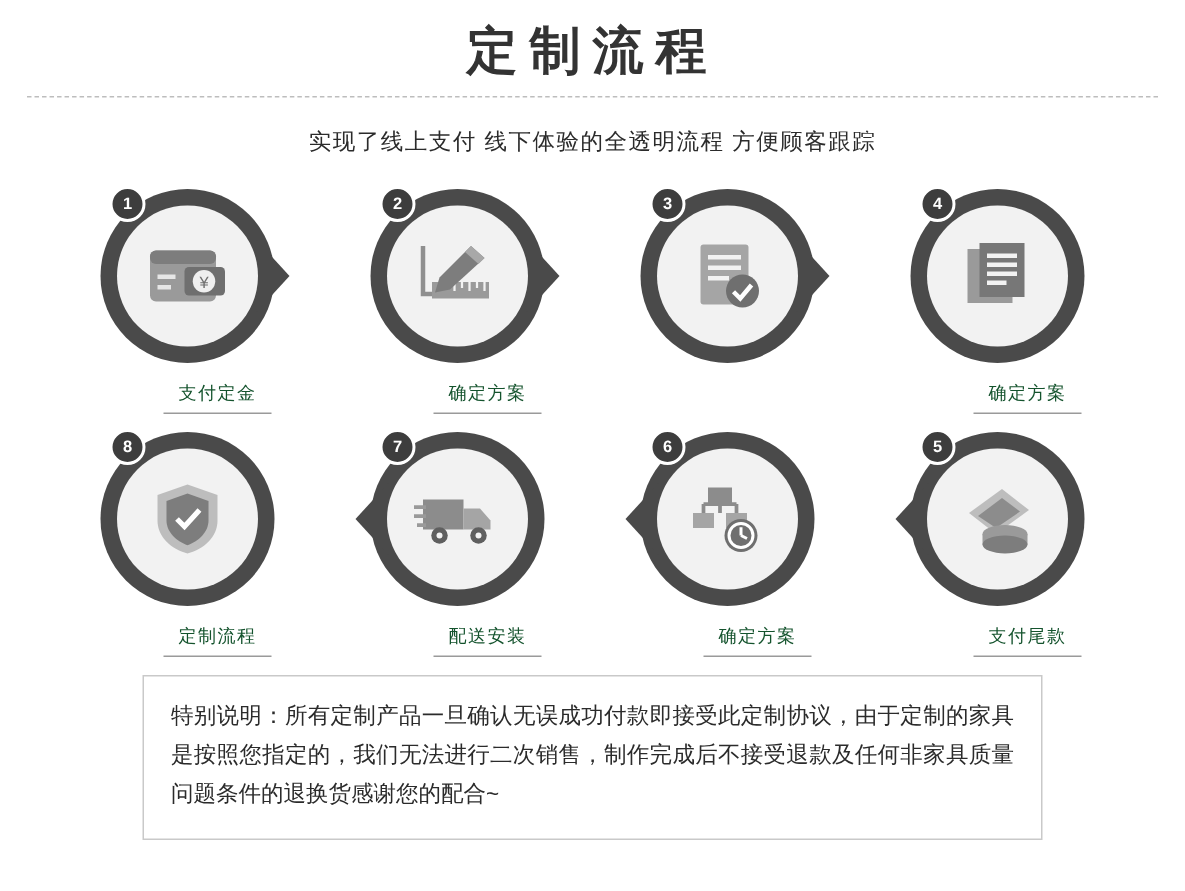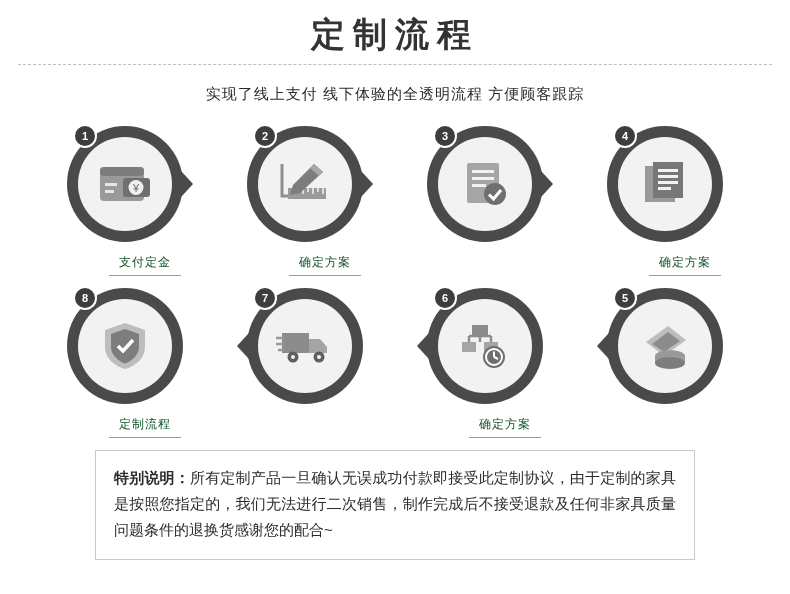--- a/index.html
+++ b/index.html
@@ -154,21 +154,21 @@
     margin: 8px auto 0 auto;
     width: 600px;
     border: 1px solid #c9c9c9;
     padding: 14px 18px 16px 18px;
     box-sizing: border-box;
     font-size: 15px;
     line-height: 26px;
     color: #2b2b2b;
     text-align: justify;
   }
-  .note b { font-weight: bold; }
+  .note b { font-weight: normal; }
 
   svg { display: block; }
 </style>
 </head>
 <body>
 
 <div class="page">
 
   <div class="header">
     <div class="title-cn">定制流程</div>
@@ -313,20 +313,24 @@
               <circle cx="17" cy="32" r="2" fill="#f2f2f2"></circle>
               <circle cx="43" cy="32" r="2" fill="#f2f2f2"></circle>
               <g stroke="#9a9a9a" stroke-width="2.5">
                 <line x1="0" y1="13" x2="8" y2="13"></line>
                 <line x1="0" y1="19" x2="8" y2="19"></line>
                 <line x1="2" y1="25" x2="8" y2="25"></line>
               </g>
             </svg>
           </div>
         </div>
+        <div class="step-label">
+          <span>配送安装</span>
+          <span class="rule"></span>
+        </div>
       </div>
 
       <div class="step">
         <div class="badge-wrap">
           <div class="disc"></div>
           <div class="arrow left"></div>
           <div class="num tl">6</div>
           <div class="inner">
             <svg width="54" height="48" viewBox="0 0 54 48">
               <rect x="14" y="3" width="16" height="11" fill="#8c8c8c"></rect>
@@ -357,20 +361,24 @@
           <div class="inner">
             <svg width="54" height="48" viewBox="0 0 54 48">
               <path d="M8 20 L30 4 L48 18 L26 34 Z" fill="#bdbdbd"></path>
               <path d="M14 22 L30 10 L42 19 L26 30 Z" fill="#8c8c8c"></path>
               <ellipse cx="32" cy="34" rx="15" ry="6" fill="#9a9a9a"></ellipse>
               <rect x="17" y="34" width="30" height="7" fill="#9a9a9a"></rect>
               <ellipse cx="32" cy="41" rx="15" ry="6" fill="#7d7d7d"></ellipse>
             </svg>
           </div>
         </div>
+        <div class="step-label">
+          <span>支付尾款</span>
+          <span class="rule"></span>
+        </div>
       </div>
 
     </div>
   </div>
 
   <div class="note">
     <b>特别说明：</b><span>所有定制产品一旦确认无误成功付款即接受此定制协议，由于定制的家具是按照您指定的，我们无法进行二次销售，制作完成后不接受退款及任何非家具质量问题条件的退换货感谢您的配合~</span>
   </div>
 
 </div>

